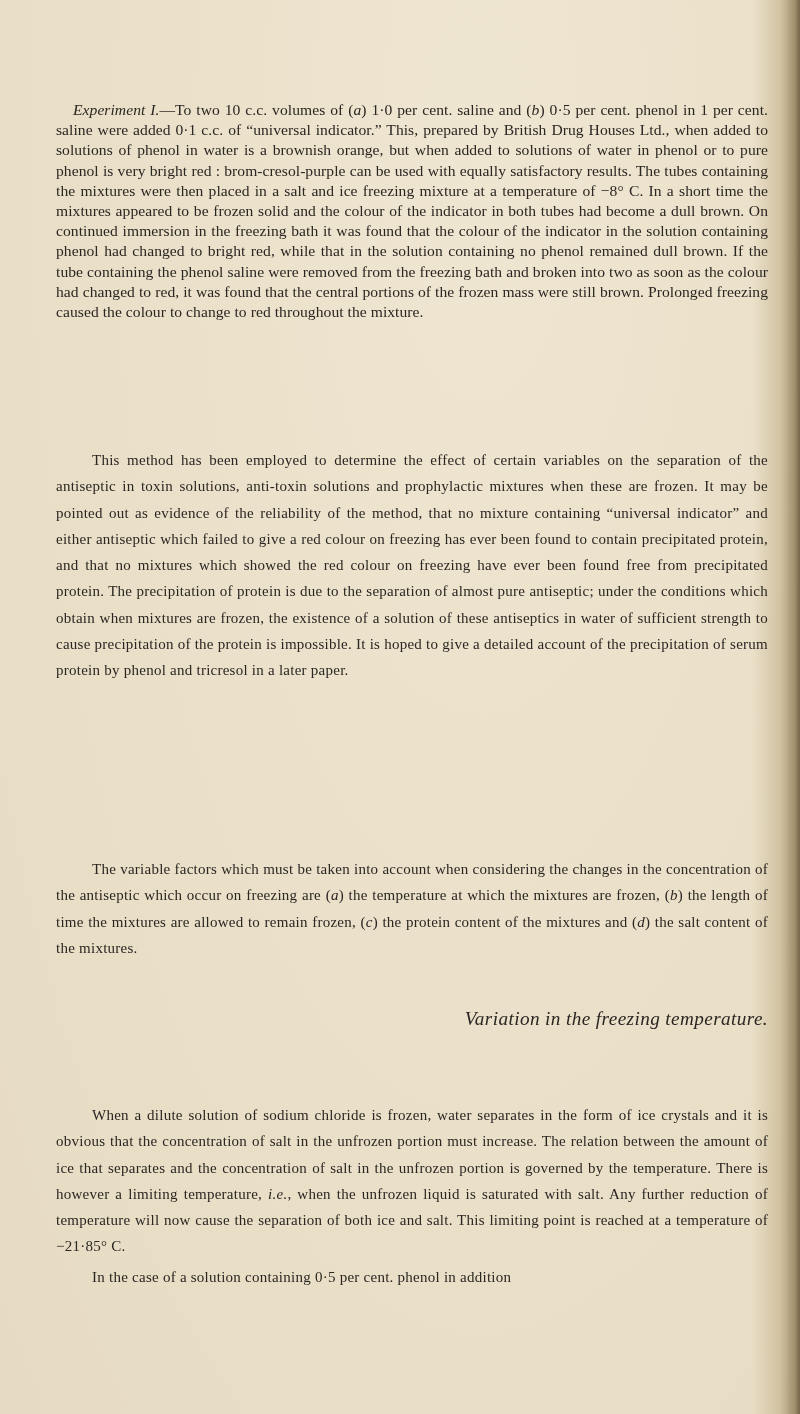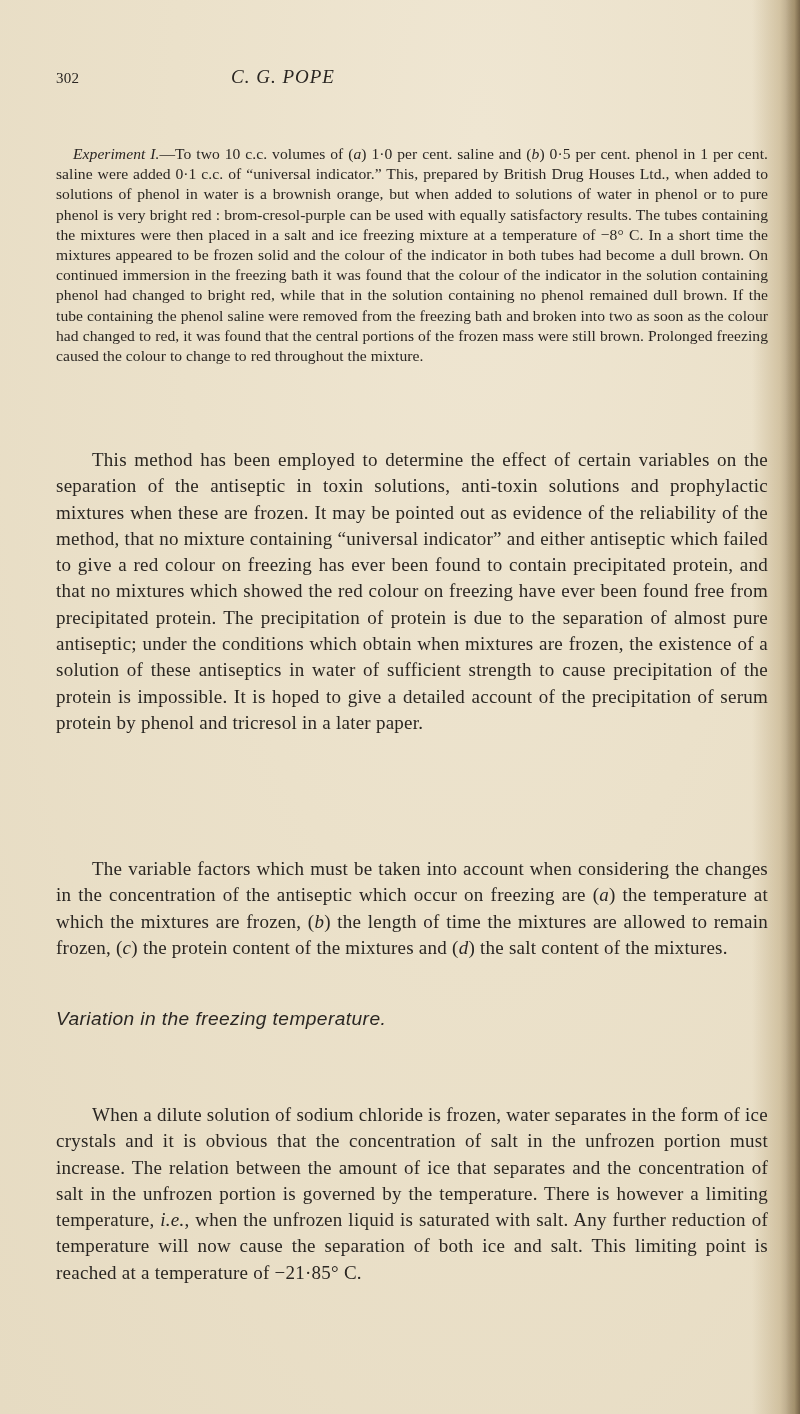--- a/index.html
+++ b/index.html
@@ -52,39 +52,38 @@
     width: 712px;
   }
   .small-para {
     top: 100px;
     font-family: "Liberation Serif", serif;
     font-size: 15.6px;
     line-height: 20.2px;
     text-align: justify;
     text-indent: 17px;
     letter-spacing: 0.05px;
-    margin-top: 44px;
   }
   .large {
     font-family: "Liberation Serif", serif;
-    font-size: 19px;
+    font-size: 15px;
     line-height: 26.3px;
     text-align: justify;
     letter-spacing: 0.25px;
   }
   .p-method { top: 447px; }
   .p-method p, .p-variable p, .p-salt p, .p-phenol p { margin: 0; text-indent: 36px; }
   .p-variable { top: 856px; }
   .section-heading {
     position: absolute;
     left: 56px;
     width: 712px;
     top: 1008px;
-    text-align: left;
-    font-family: Liberation Sans, sans-serif;
+    text-align: right;
+    font-family: Liberation Serif, serif;
     font-style: italic;
     font-size: 19.2px;
     letter-spacing: 0.4px;
   }
   .p-salt { top: 1054px; margin-top: 48px; }
   .p-phenol { top: 1264px; }
   .it { font-style: italic; }
   .edge-shadow {
     position: absolute;
     top: 0;
@@ -92,36 +91,35 @@
     width: 14px;
     height: 100%;
     background: linear-gradient(90deg, rgba(200,180,140,0) 0%, rgba(160,140,100,0.55) 60%, rgba(110,92,64,0.8) 100%);
   }
 </style>
 </head>
 <body>
 
 <div class="page">
 
-  <div class="running-head">
-    <span class="page-number">302</span>
-    <span class="running-title">C. G. POPE</span>
-  </div>
 
   <div class="body-block small-para"><span class="it">Experiment I.</span><span>—To two 10 c.c. volumes of </span><span class="it-marker">(<span class="it">a</span>)</span><span> 1·0 per cent. saline and </span><span>(<span class="it">b</span>)</span><span> 0·5 per cent. phenol in 1 per cent. saline were added 0·1 c.c. of “universal indicator.” This, prepared by British Drug Houses Ltd., when added to solutions of phenol in water is a brownish orange, but when added to solutions of water in phenol or to pure phenol is very bright red : brom-cresol-purple can be used with equally satisfactory results. The tubes containing the mixtures were then placed in a salt and ice freezing mixture at a temperature of −8° C. In a short time the mixtures appeared to be frozen solid and the colour of the indicator in both tubes had become a dull brown. On continued immersion in the freezing bath it was found that the colour of the indicator in the solution containing phenol had changed to bright red, while that in the solution containing no phenol remained dull brown. If the tube containing the phenol saline were removed from the freezing bath and broken into two as soon as the colour had changed to red, it was found that the central portions of the frozen mass were still brown. Prolonged freezing caused the colour to change to red throughout the mixture.</span></div>
 
   <div class="body-block large p-method">
     <p>This method has been employed to determine the effect of certain variables on the separation of the antiseptic in toxin solutions, anti-toxin solutions and prophylactic mixtures when these are frozen. It may be pointed out as evidence of the reliability of the method, that no mixture containing “universal indicator” and either antiseptic which failed to give a red colour on freezing has ever been found to contain precipitated protein, and that no mixtures which showed the red colour on freezing have ever been found free from precipitated protein. The precipitation of protein is due to the separation of almost pure antiseptic; under the conditions which obtain when mixtures are frozen, the existence of a solution of these antiseptics in water of sufficient strength to cause precipitation of the protein is impossible. It is hoped to give a detailed account of the precipitation of serum protein by phenol and tricresol in a later paper.</p>
   </div>
 
   <div class="body-block large p-variable">
     <p><span>The variable factors which must be taken into account when considering the changes in the concentration of the antiseptic which occur on freezing are </span><span>(<span class="it">a</span>)</span><span> the temperature at which the mixtures are frozen, </span><span>(<span class="it">b</span>)</span><span> the length of time the mixtures are allowed to remain frozen, </span><span>(<span class="it">c</span>)</span><span> the protein content of the mixtures and </span><span>(<span class="it">d</span>)</span><span> the salt content of the mixtures.</span></p>
   </div>
 
   <div class="section-heading">Variation in the freezing temperature.</div>
 
   <div class="body-block large p-salt">
     <p><span>When a dilute solution of sodium chloride is frozen, water separates in the form of ice crystals and it is obvious that the concentration of salt in the unfrozen portion must increase. The relation between the amount of ice that separates and the concentration of salt in the unfrozen portion is governed by the temperature. There is however a limiting temperature, </span><span class="it">i.e.</span><span>, when the unfrozen liquid is saturated with salt. Any further reduction of temperature will now cause the separation of both ice and salt. This limiting point is reached at a temperature of −21·85° C.</span></p>
   </div>
 
+  <div class="body-block large p-phenol">
+    <p>In the case of a solution containing 0·5 per cent. phenol in addition</p>
+  </div>
 
   <div class="edge-shadow"></div>
 </div>
 
 </body></html>

